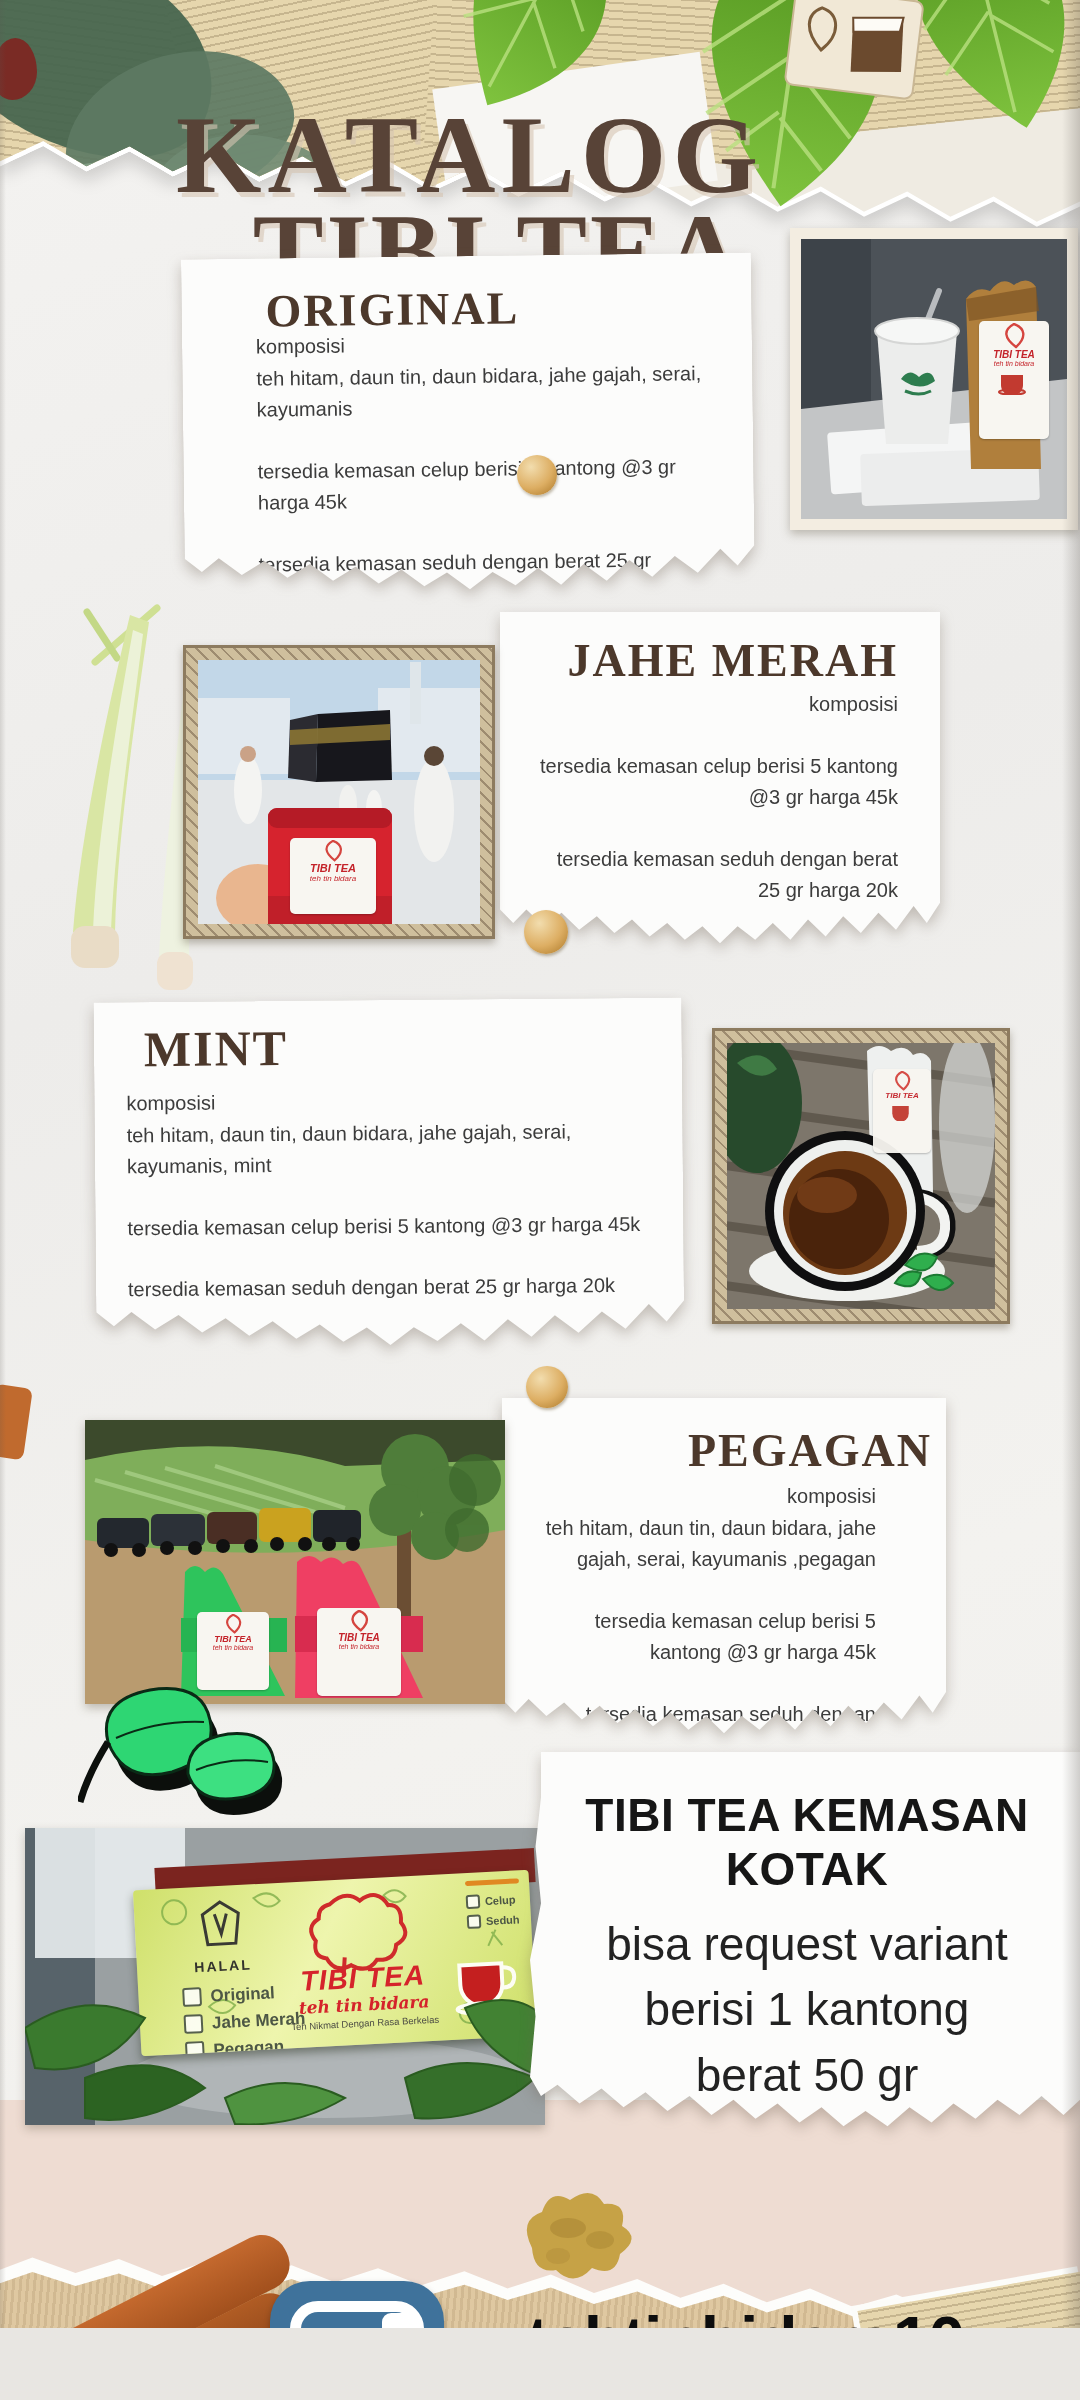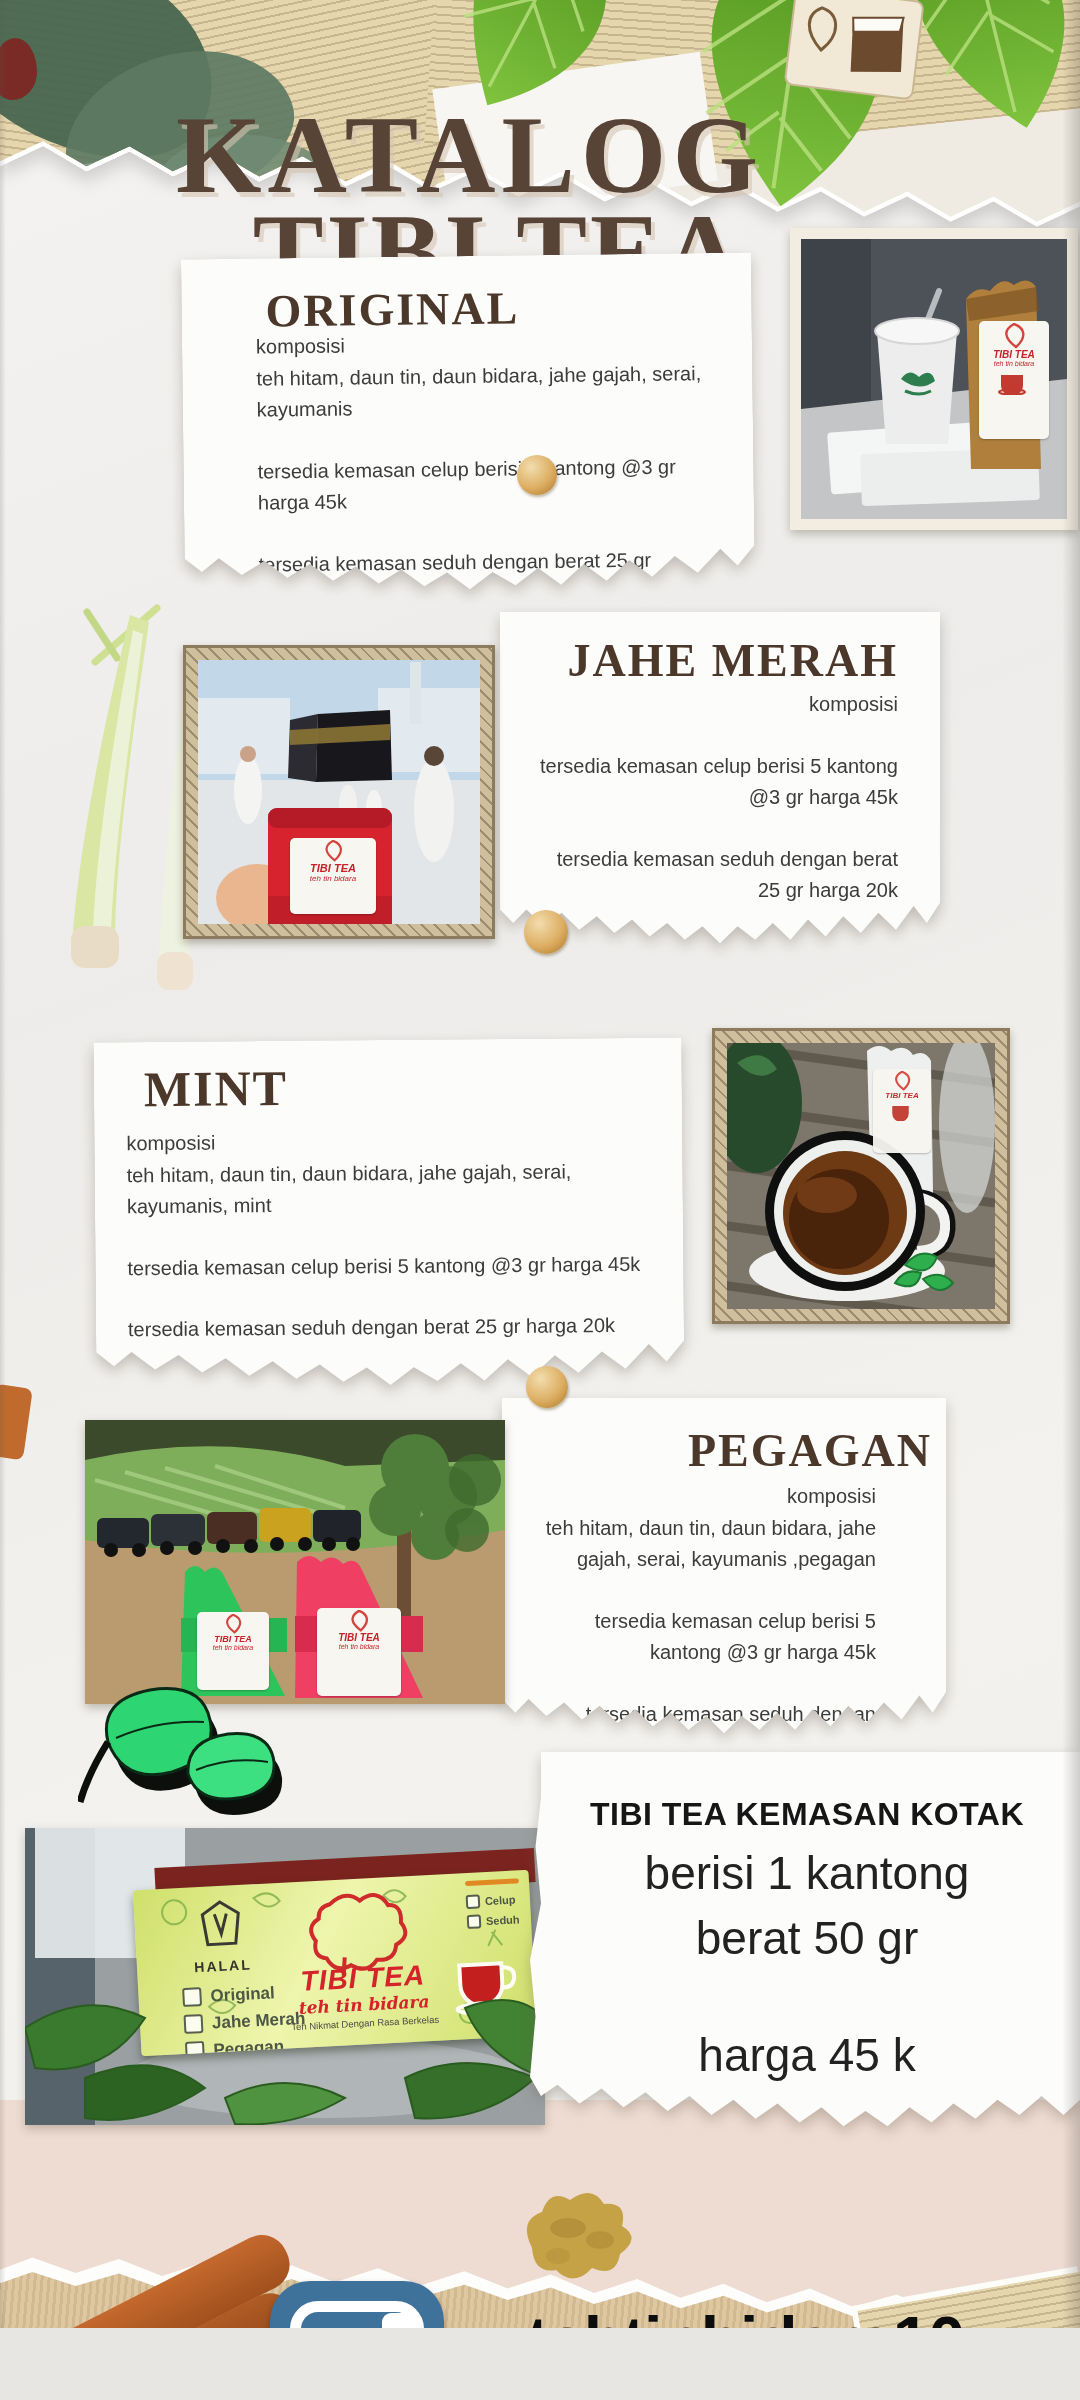--- a/index.html
+++ b/index.html
@@ -34,21 +34,21 @@
   
   #collage{position:absolute;left:0;top:0;width:1080px;height:252px;z-index:6;
     filter:drop-shadow(0 5px 0 #ffffff) drop-shadow(0 10px 8px rgba(0,0,0,.14));}
   #collage .inner{position:absolute;inset:0;background:#efebe2;overflow:hidden;
     clip-path:polygon(0 0,100% 0,100% 80%,96% 88%,92% 78%,88% 86%,84% 76%,80% 84%,76% 74%,72% 82%,68% 72%,64% 80%,60% 70%,56% 78%,52% 68%,48% 76%,44% 66%,40% 74%,36% 64%,32% 72%,28% 62%,24% 70%,20% 60%,16% 68%,12% 58%,8% 66%,4% 56%,0 64%);}
   .newsprint{position:absolute;background:#e6d6ad;
     background-image:repeating-linear-gradient(0deg,rgba(85,65,35,.22) 0 2px,transparent 2px 8px),
     repeating-linear-gradient(90deg,transparent 0 46px,rgba(230,214,173,.9) 46px 54px);}
   .wleaf{position:absolute;border-radius:52% 48% 55% 45% / 60% 55% 45% 40%;}
   
-  .kotak-title{margin:8px;font-size:32px;font-weight:800;color:#161616;letter-spacing:.5px;text-align:center;}
+  .kotak-title{margin:0;font-size:46px;font-weight:800;color:#161616;letter-spacing:.5px;text-align:center;}
   .kotak-line{margin:0;font-size:46px;color:#222;text-align:center;line-height:1.42;}
   .kotak-price{margin-top:56px;font-size:46px;color:#222;text-align:center;}
   
   #ig{position:absolute;left:270px;top:2281px;width:174px;height:174px;background:#3f729b;
     border-radius:40px;z-index:40;box-shadow:0 3px 6px rgba(0,0,0,.25);}
   #ig .frame{position:absolute;inset:20px;border:11px solid #fff;border-radius:28px;}
   #ig .lens{position:absolute;left:33px;top:60px;width:64px;height:64px;border:13px solid #fff;border-radius:50%;}
   #ig .flash{position:absolute;right:30px;top:32px;width:32px;height:32px;background:#fff;border-radius:9px;}
   #handle{position:absolute;left:527px;top:2302px;z-index:40;font-size:66px;font-weight:700;
     color:#0d0d0d;letter-spacing:-1px;}
@@ -212,21 +212,21 @@
   <svg class="abs" style="left:35px;top:600px;z-index:13;" width="185" height="395" viewBox="0 0 185 395">
     <path d="M60 62 L122 8" stroke="#cfe093" stroke-width="7" stroke-linecap="round"></path>
     <path d="M82 58 L52 12" stroke="#c3d886" stroke-width="7" stroke-linecap="round"></path>
     <path d="M95 15 C70 120 45 240 38 332 L80 332 C82 240 100 120 114 22 Z" fill="#d9e6a4"></path>
     <path d="M98 30 C80 130 62 240 58 330 L76 330 C80 240 96 130 108 34 Z" fill="#ecf2d8"></path>
     <rect x="36" y="326" width="48" height="42" rx="14" fill="#e9dcc6"></rect>
     <path d="M152 62 C140 160 128 280 124 358 L154 358 C156 280 162 160 167 64 Z" fill="#eef2e0"></path>
     <rect x="122" y="352" width="36" height="38" rx="12" fill="#efe2d1"></rect>
   </svg>
 
-  <div class="tornwrap" style="left:95px;top:1040px;width:588px;height:352px;z-index:14;">
+  <div class="tornwrap" style="left:95px;top:1000px;width:588px;height:352px;z-index:14;">
     <section class="paper torn-b" style="padding:18px 40px 0 32px;box-sizing:border-box;transform:rotate(-0.5deg);">
       <h2 class="ptitle" style="margin-left:18px;font-size:50px;">MINT</h2>
       <p class="klabel" style="margin-top:10px;">komposisi</p>
       <p class="bodytxt" style="max-width:530px;">teh hitam, daun tin, daun bidara, jahe gajah, serai, kayumanis, mint</p>
       <p class="bodytxt gap" style="max-width:520px;">tersedia kemasan celup berisi 5 kantong @3 gr harga 45k</p>
       <p class="bodytxt gap" style="max-width:520px;">tersedia kemasan seduh dengan berat 25 gr harga 20k</p>
     </section>
   </div>
 
   <div class="ornate" style="left:712px;top:1028px;width:298px;height:296px;box-sizing:border-box;z-index:22;">
@@ -345,20 +345,21 @@
     <path d="M30 60 Q20 18 72 8 Q124 0 132 38 Q140 76 94 90 Q46 102 30 60 Z" fill="#2ed673" stroke="#0a2a16" stroke-width="3"></path>
     <path d="M38 56 Q80 38 126 40" stroke="#0a2a16" stroke-width="2" fill="none"></path>
     <path d="M110 92 Q108 58 150 52 Q192 48 196 80 Q198 110 160 116 Q120 122 110 92 Z" fill="#3de081" stroke="#0a2a16" stroke-width="3"></path>
     <path d="M118 88 Q152 74 190 80" stroke="#0a2a16" stroke-width="2" fill="none"></path>
     <path d="M30 60 Q10 92 2 120" stroke="#0c0f0c" stroke-width="7" fill="none"></path>
   </svg>
 
   <div class="tornwrap" style="left:530px;top:1752px;width:550px;height:378px;z-index:20;">
     <section class="paper torn-box" style="padding:36px 26px 0 30px;box-sizing:border-box;">
       <h3 class="kotak-title">TIBI TEA KEMASAN KOTAK</h3>
+      <p class="kotak-line" style="margin-top:16px;">bisa request variant</p>
       <p class="kotak-line">berisi 1 kantong</p>
       <p class="kotak-line">berat 50 gr</p>
       <p class="kotak-price">harga 45 k</p>
     </section>
   </div>
 
   <div class="abs" style="left:25px;top:1828px;width:520px;height:297px;overflow:hidden;z-index:18;box-shadow:0 4px 9px rgba(90,80,60,.3);">
     <svg class="abs" style="left:0;top:0;" width="520" height="297" viewBox="0 0 520 297">
       <rect width="520" height="297" fill="#9aa0a2"></rect>
       <rect width="70" height="297" fill="#57636a"></rect>

